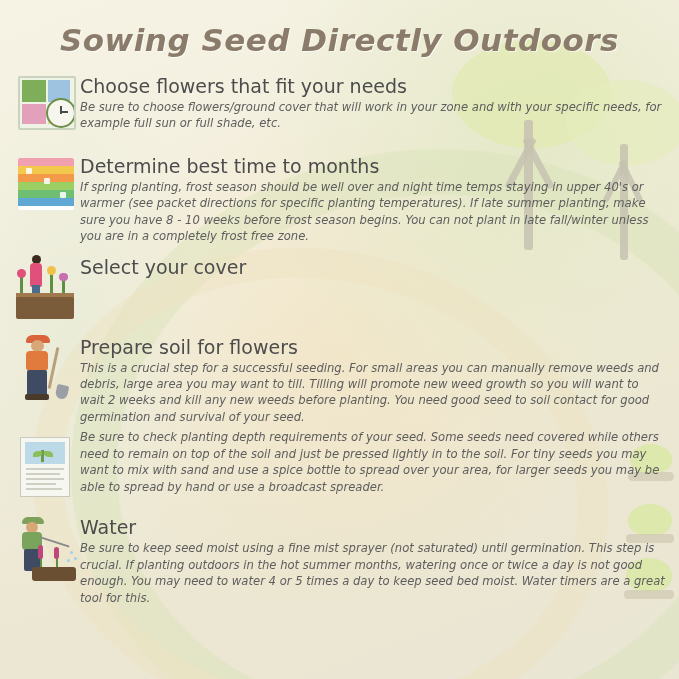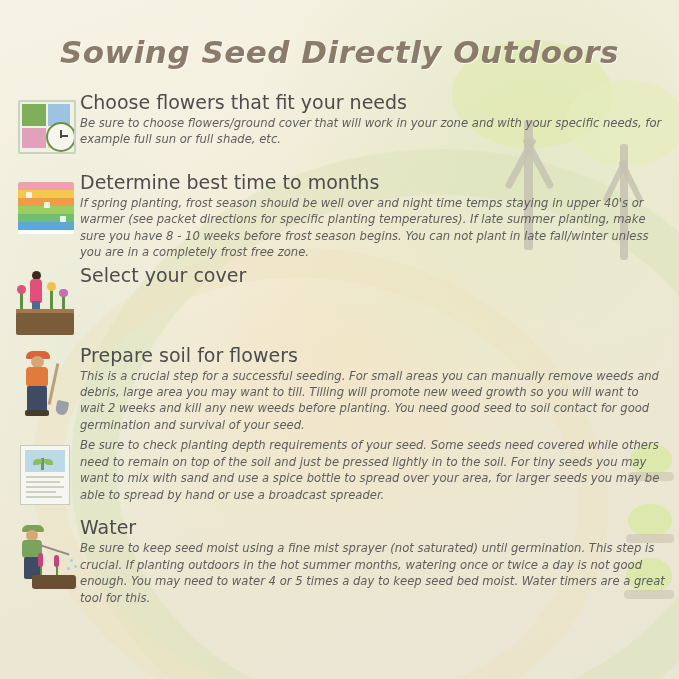--- a/index.html
+++ b/index.html
@@ -111,21 +111,21 @@
   #shrub-1 { left: 630px; top: 444px; width: 42px; height: 30px; }
   #shrub-1b { left: 628px; top: 472px; width: 46px; height: 9px; border-radius: 5px; }
   #shrub-2 { left: 628px; top: 504px; width: 44px; height: 32px; }
   #shrub-2b { left: 626px; top: 534px; width: 48px; height: 9px; }
   #shrub-3 { left: 626px; top: 558px; width: 46px; height: 34px; }
   #shrub-3b { left: 624px; top: 590px; width: 50px; height: 9px; }
 
   
   #title {
     position: relative;
-    margin: 16px;
+    margin: 4px;
     padding: 18px 0 6px 0;
     text-align: center;
     font-family: "DejaVu Sans", sans-serif;
     font-size: 31px;
     font-weight: bold;
     font-style: italic;
     letter-spacing: 0.5px;
     color: #8a7b6a;
     text-shadow: 1px 1px 0 rgba(255,255,255,0.65);
   }
@@ -147,21 +147,21 @@
     height: 72px;
     position: relative;
     margin-top: 4px;
   }
   .step-body {
     flex: 1 1 auto;
     min-width: 0;
     padding-left: 2px;
   }
   .step-title {
-    margin: 0 0 1px 0;
+    margin: 8px 0 1px 0;
     font-family: "DejaVu Sans", sans-serif;
     font-size: 19px;
     font-weight: normal;
     color: #4c4c4c;
     line-height: 1.15;
   }
   .step-text {
     margin: 0;
     font-family: "DejaVu Sans", sans-serif;
     font-style: italic;

